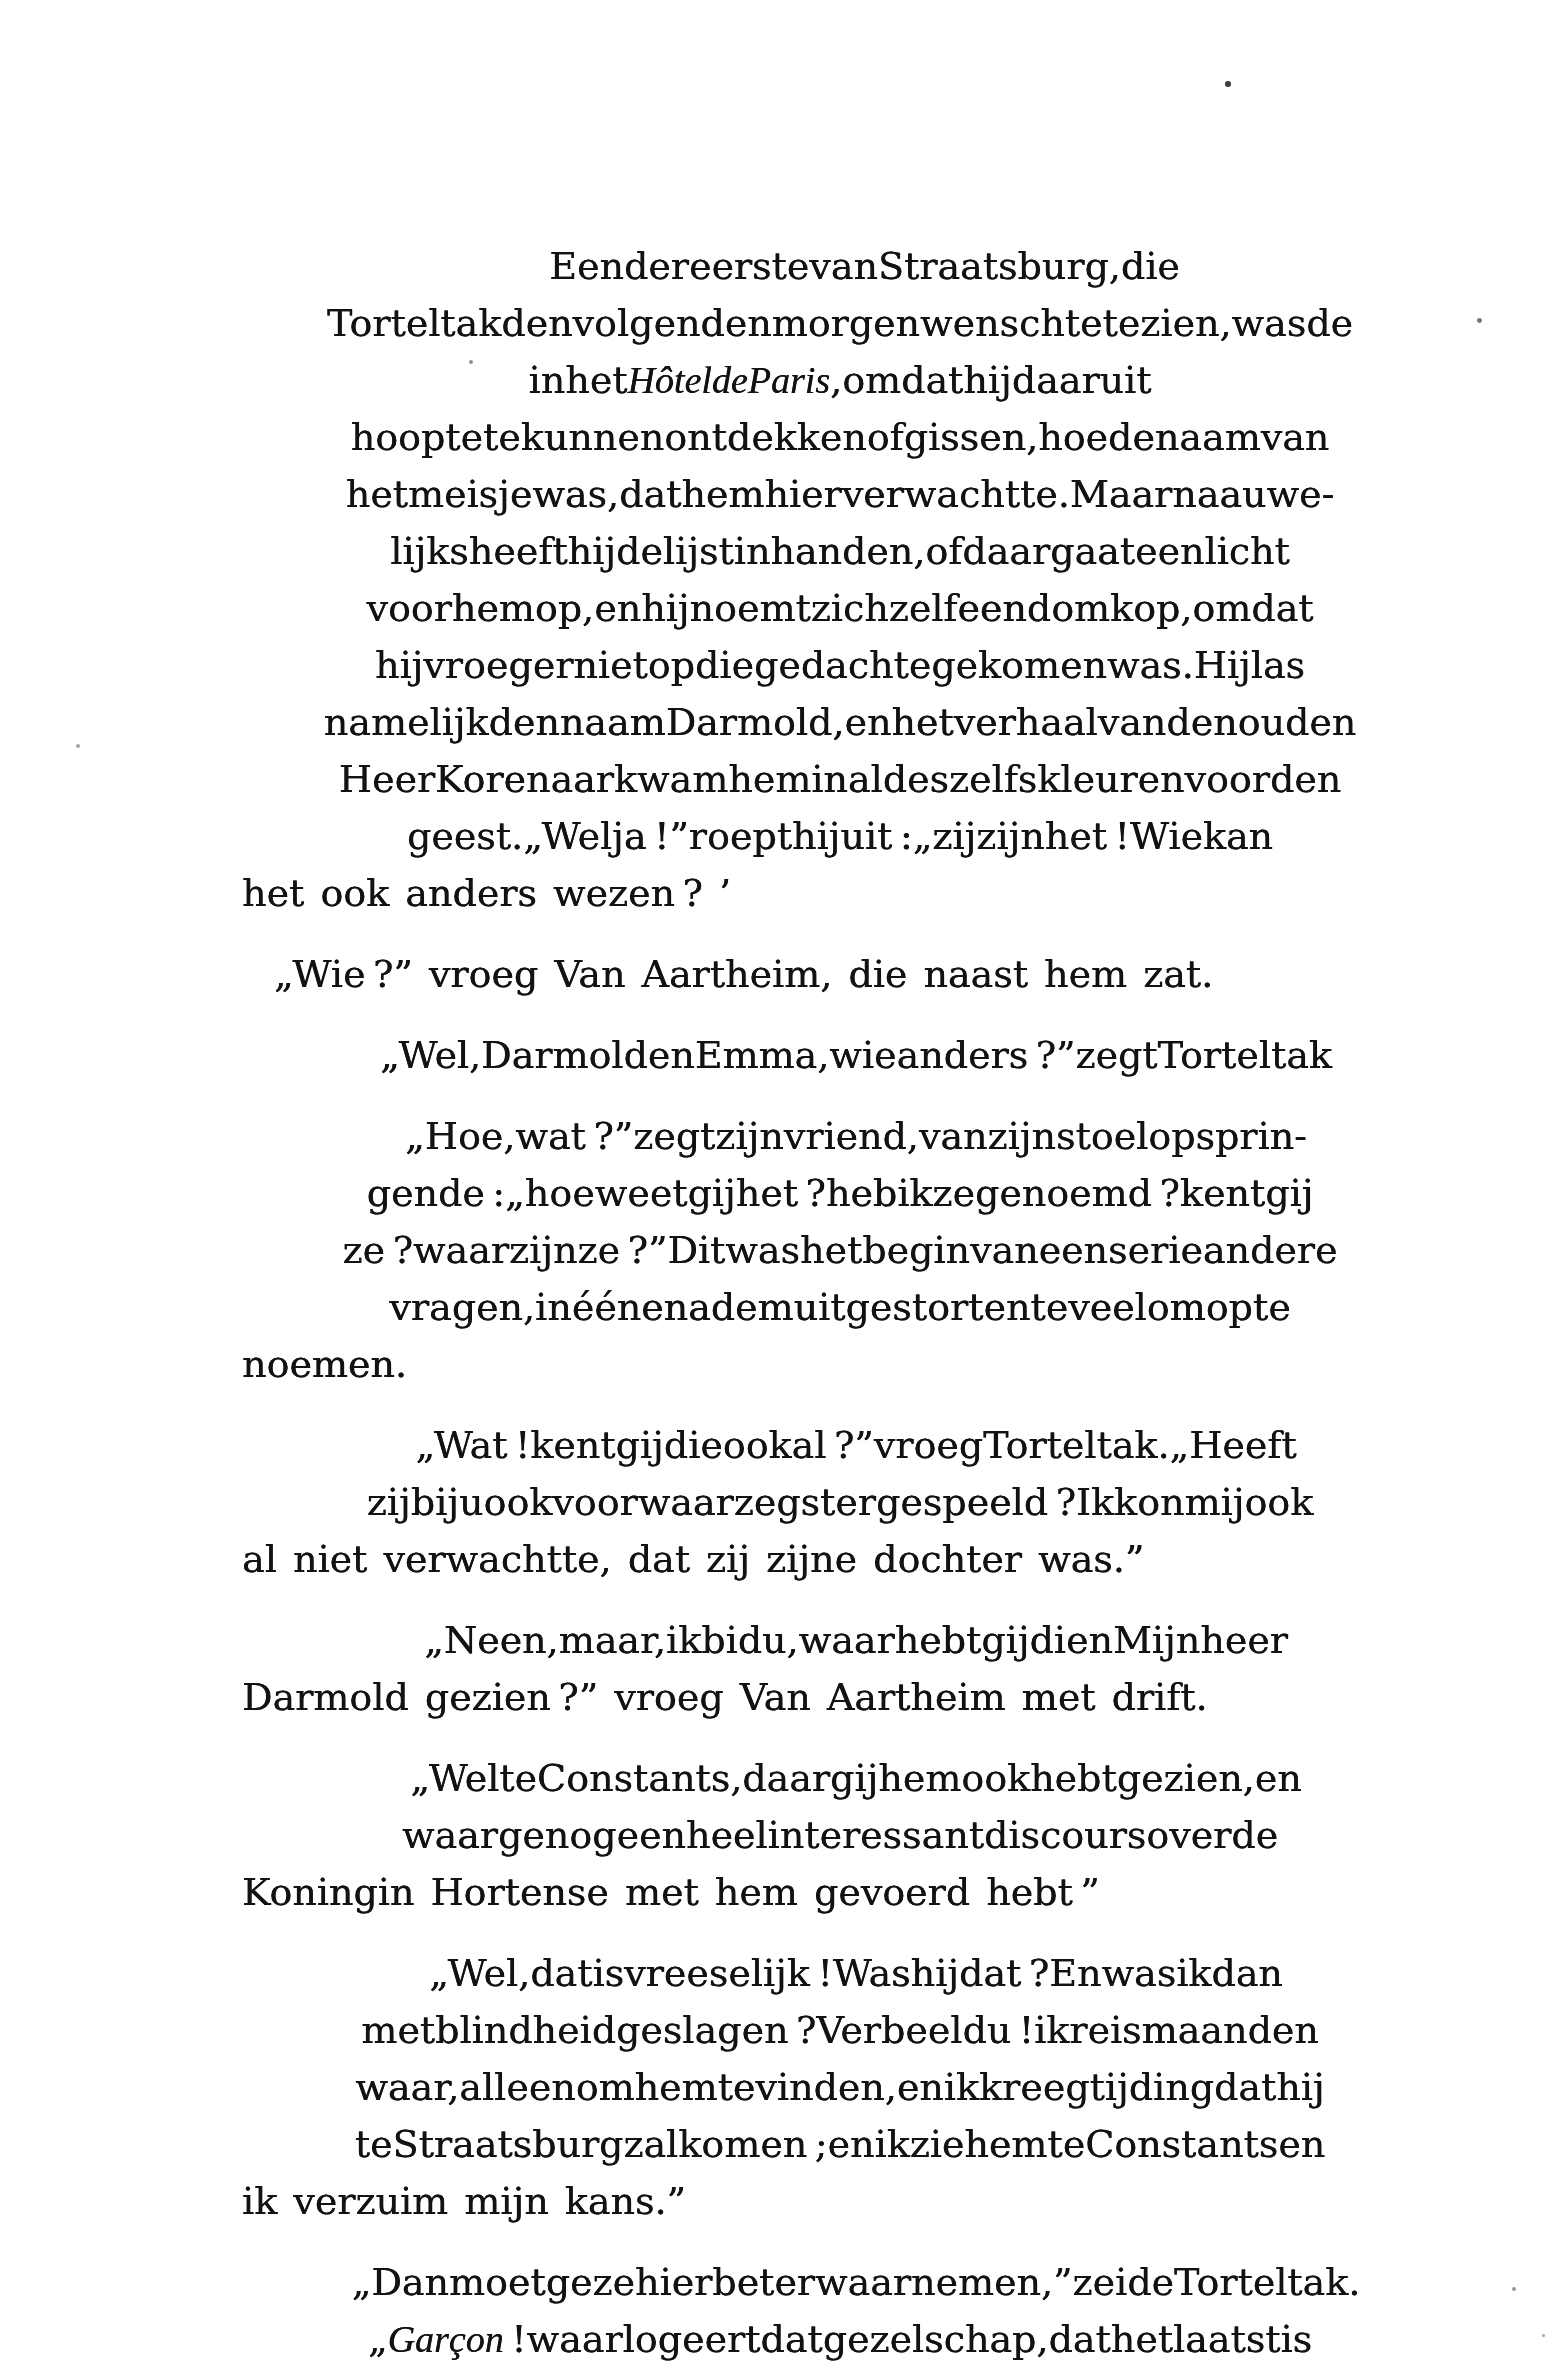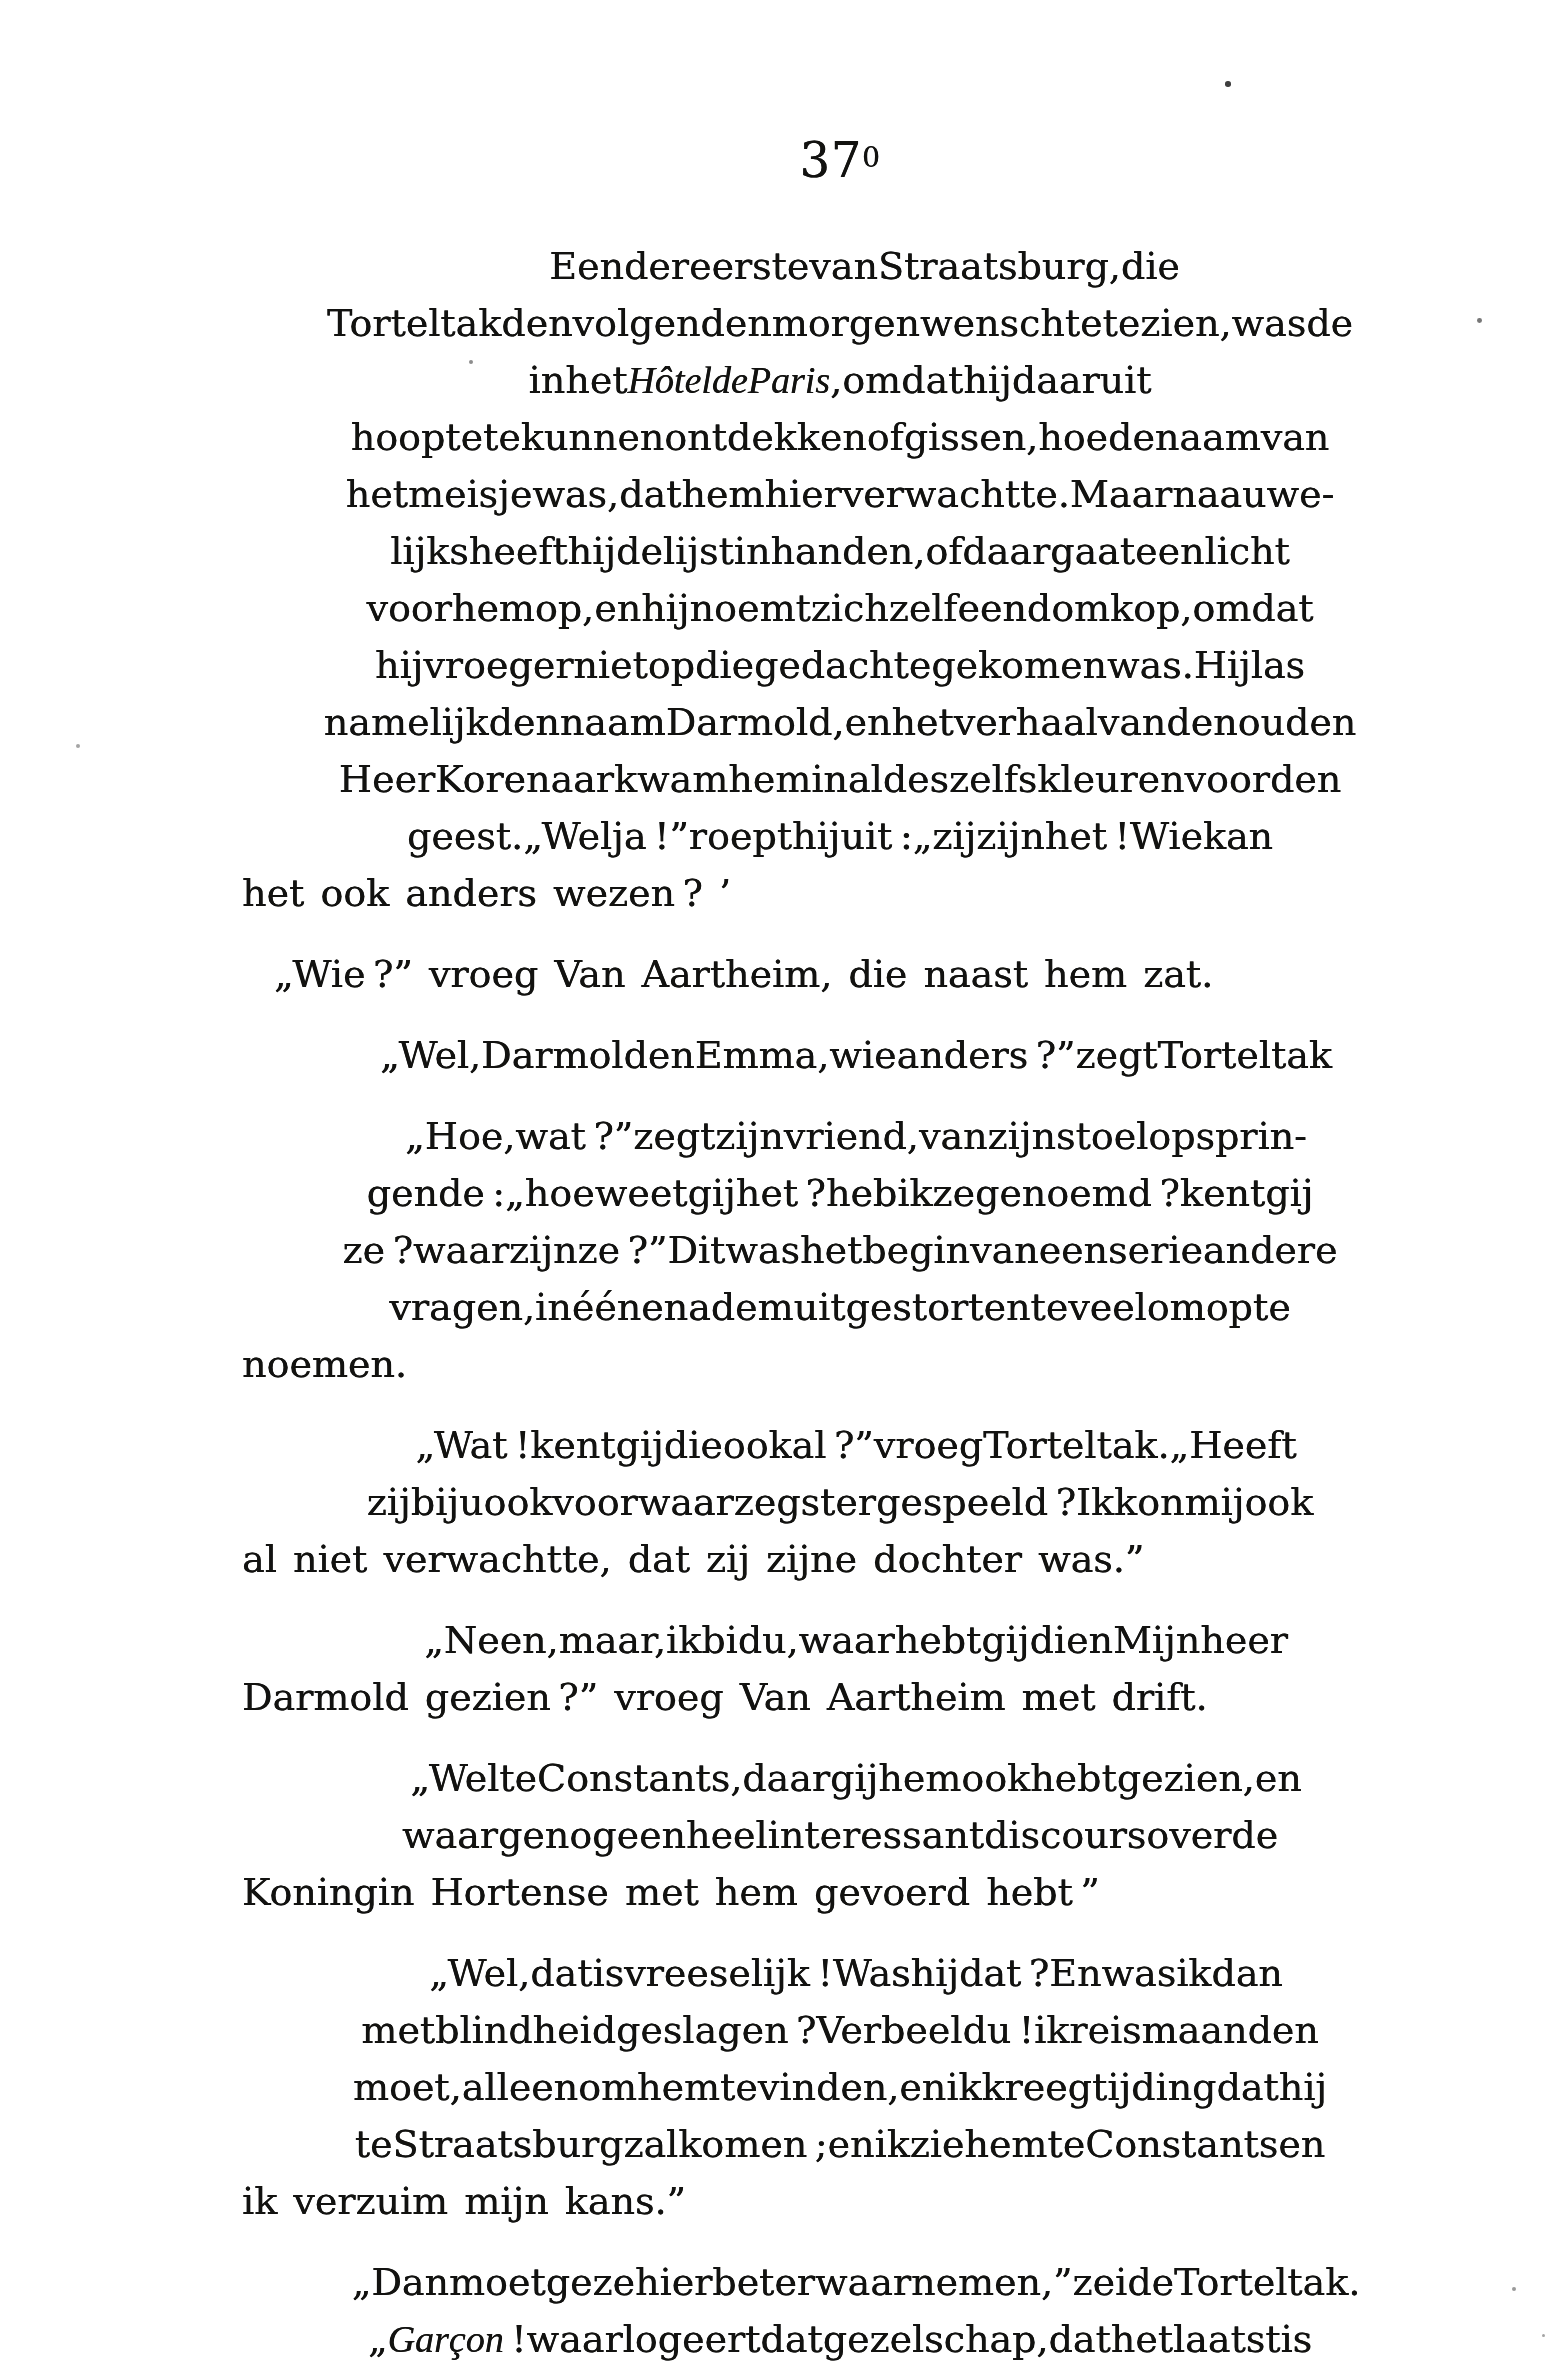--- a/index.html
+++ b/index.html
@@ -64,21 +64,20 @@
   .s2 { left: 1477px; top: 318px; width: 4.8px; height: 4.8px; opacity: .6; }
   .s3 { left: 469px;  top: 360px; width: 4px; height: 4px; opacity: .5; }
   .s4 { left: 76px;   top: 744px; width: 4px; height: 4px; opacity: .4; }
   .s5 { left: 1512px; top: 2287px; width: 4px; height: 4px; opacity: .45; }
   .s6 { left: 1542px; top: 2334px; width: 3.2px; height: 3.2px; opacity: .4; }
 </style>
 </head>
 <body>
 
 <div class="sheet">
-  <div class="page-number"><span>3</span><span>7</span><span class="os-zero">0</span></div>
   <div class="text-block">
       <div class="line j ind-w">
         <span class="w"><span>Een</span></span>
         <span class="w"><span>der</span></span>
         <span class="w"><span>eerste</span></span>
         <span class="w"><span>van</span></span>
         <span class="w"><span>Straatsburg,</span></span>
         <span class="w"><span>die</span></span>
       </div>
       <div class="line j">
@@ -343,21 +342,21 @@
         <span class="w"><span>met</span></span>
         <span class="w"><span>blindheid</span></span>
         <span class="w"><span>geslagen ?</span></span>
         <span class="w"><span>Verbeeld</span></span>
         <span class="w"><span>u !</span></span>
         <span class="w"><span>ik</span></span>
         <span class="w"><span>reis</span></span>
         <span class="w"><span>maanden</span></span>
       </div>
       <div class="line j">
-        <span class="w"><span>moet,</span></span>
+        <span class="w"><span>waar,</span></span>
         <span class="w"><span>alleen</span></span>
         <span class="w"><span>om</span></span>
         <span class="w"><span>hem</span></span>
         <span class="w"><span>te</span></span>
         <span class="w"><span>vinden,</span></span>
         <span class="w"><span>en</span></span>
         <span class="w"><span>ik</span></span>
         <span class="w"><span>kreeg</span></span>
         <span class="w"><span>tijding</span></span>
         <span class="w"><span>dat</span></span>

